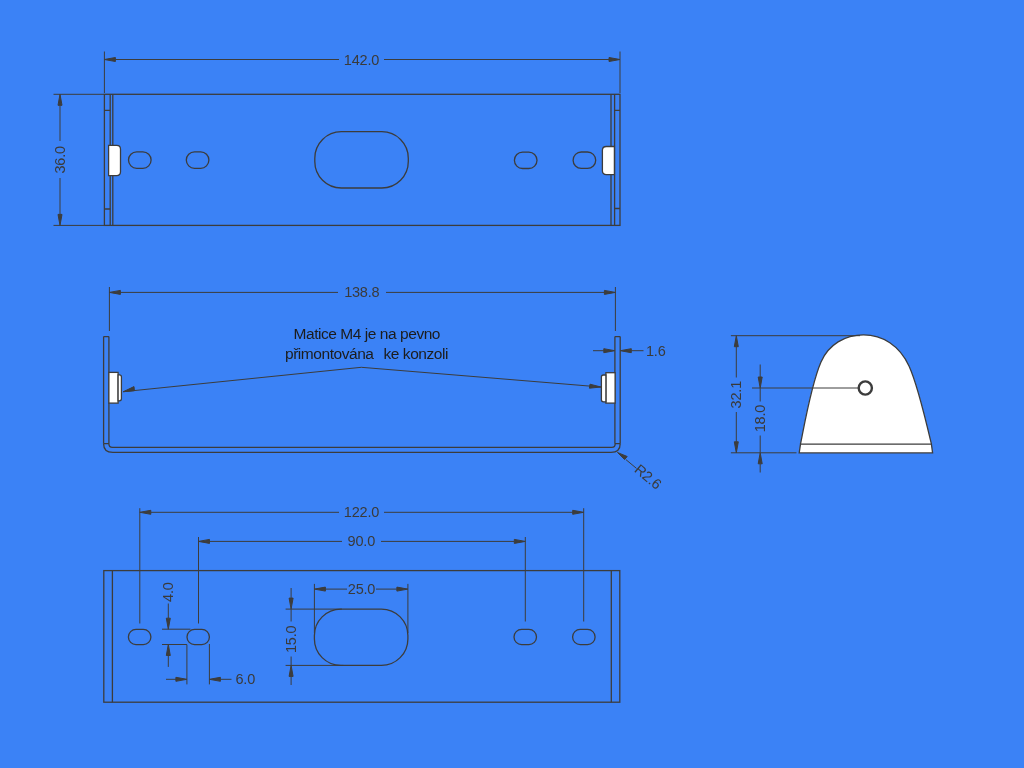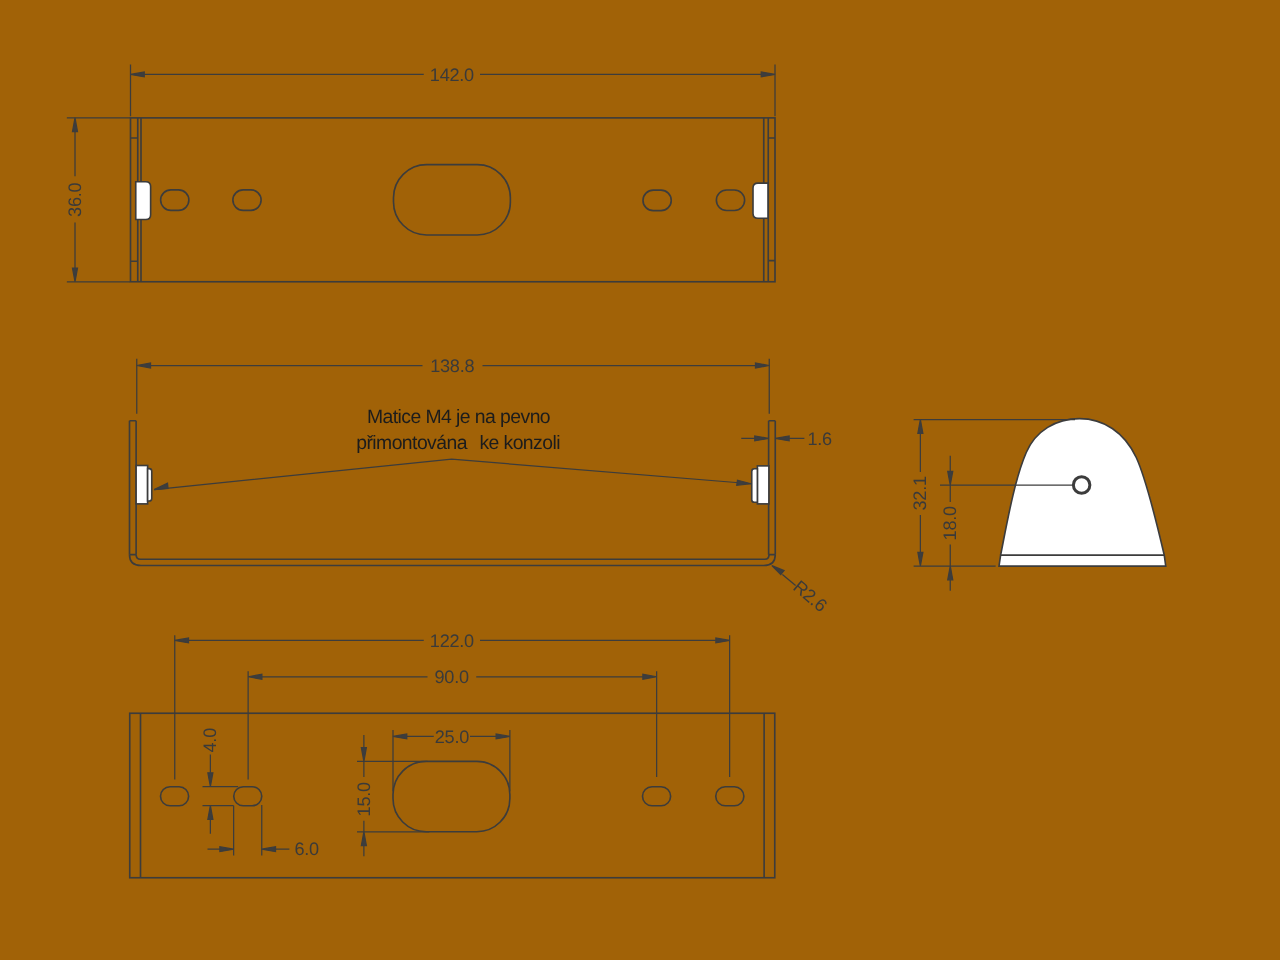--- a/index.html
+++ b/index.html
@@ -1,16 +1,16 @@
 <!DOCTYPE html>
 <html><head>
 <meta charset="utf-8">
 <style>
   html,body{margin:0;padding:0;background:#ffffff;}
-  .wrap{width:1024px;height:768px;position:relative;background:#a16207;overflow:hidden;text-decoration:underline;}
+  .wrap{width:1024px;height:768px;position:relative;background:#3b82f6;overflow:hidden;text-decoration:underline;}
   svg{position:absolute;top:0;left:0;}
   text{font-family:"Liberation Sans",sans-serif;fill:#3a3a3a;}
   .dim{font-size:14.5px;letter-spacing:-0.2px;}
   .note{font-family:"Liberation Sans",sans-serif;font-size:15.5px;letter-spacing:-0.45px;fill:#1c1c1c;}
 </style>
 </head>
 <body>
 <div class="wrap">
 <svg width="1024" height="768" viewBox="0 0 1024 768">
 <g fill="none" stroke="#3c3c3c" stroke-width="1">

